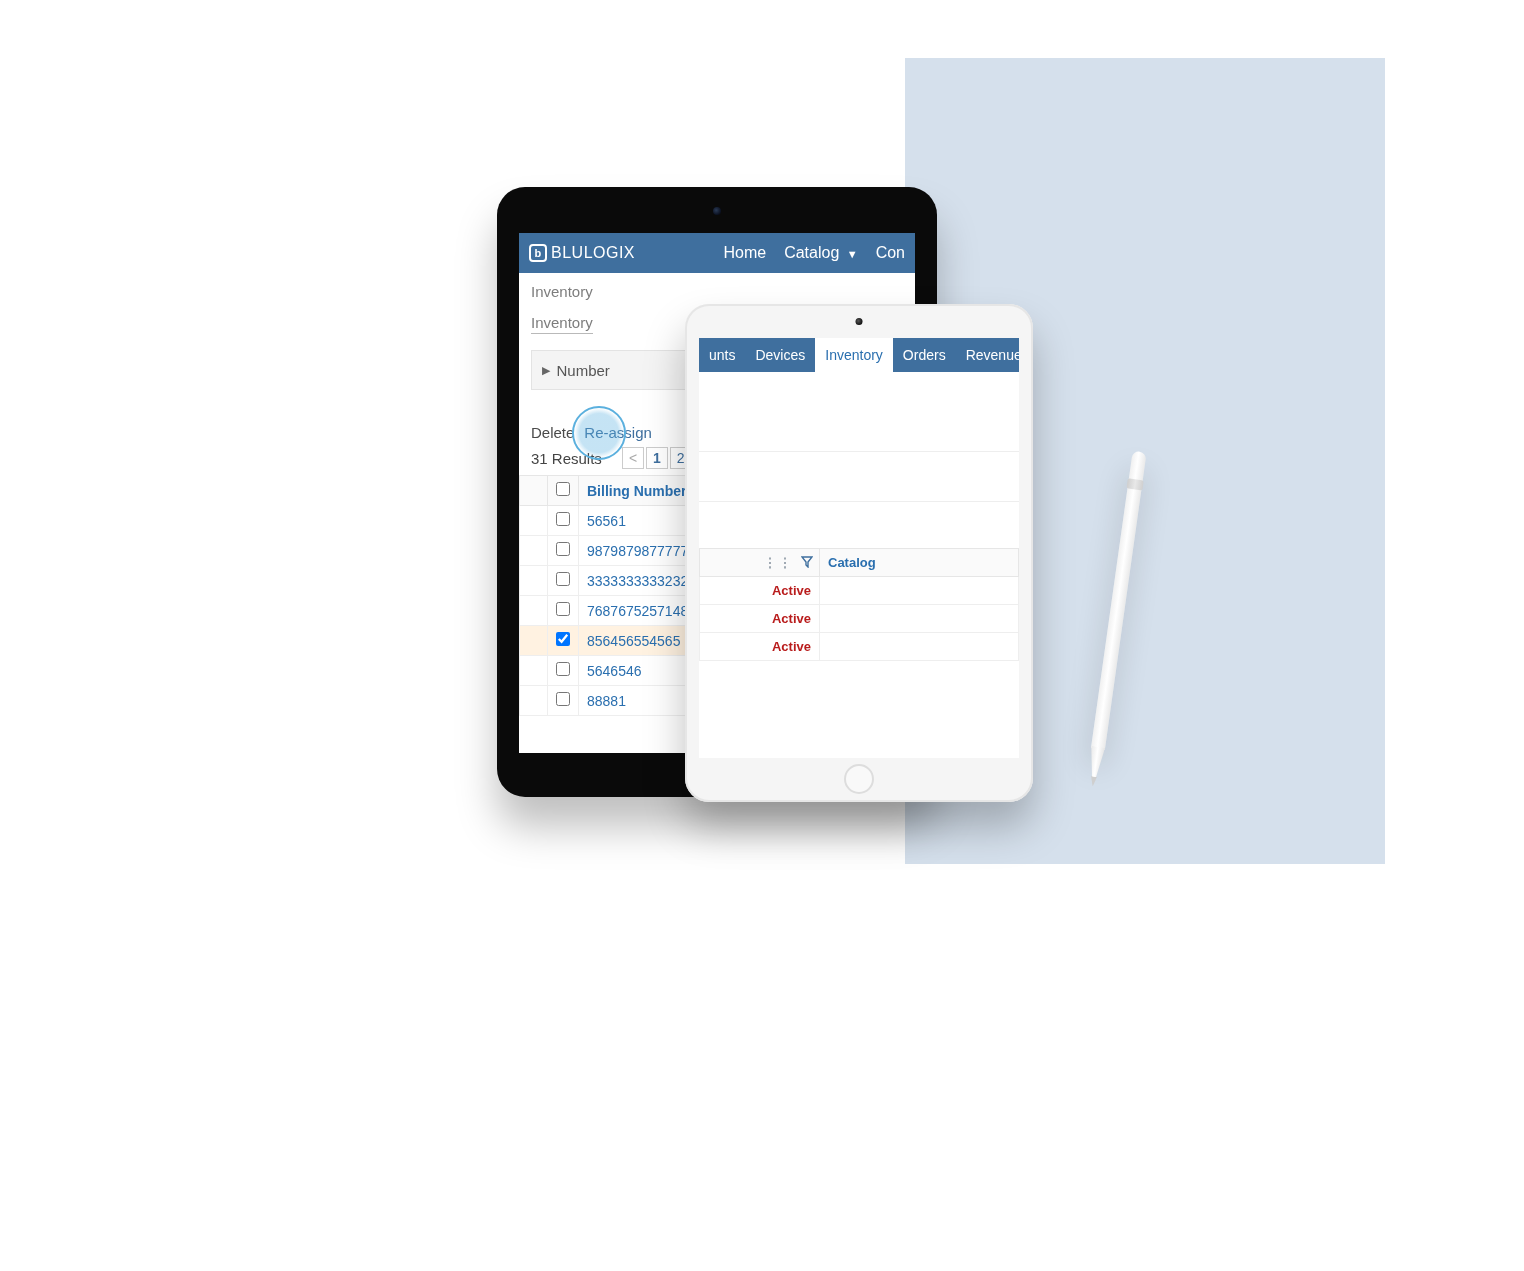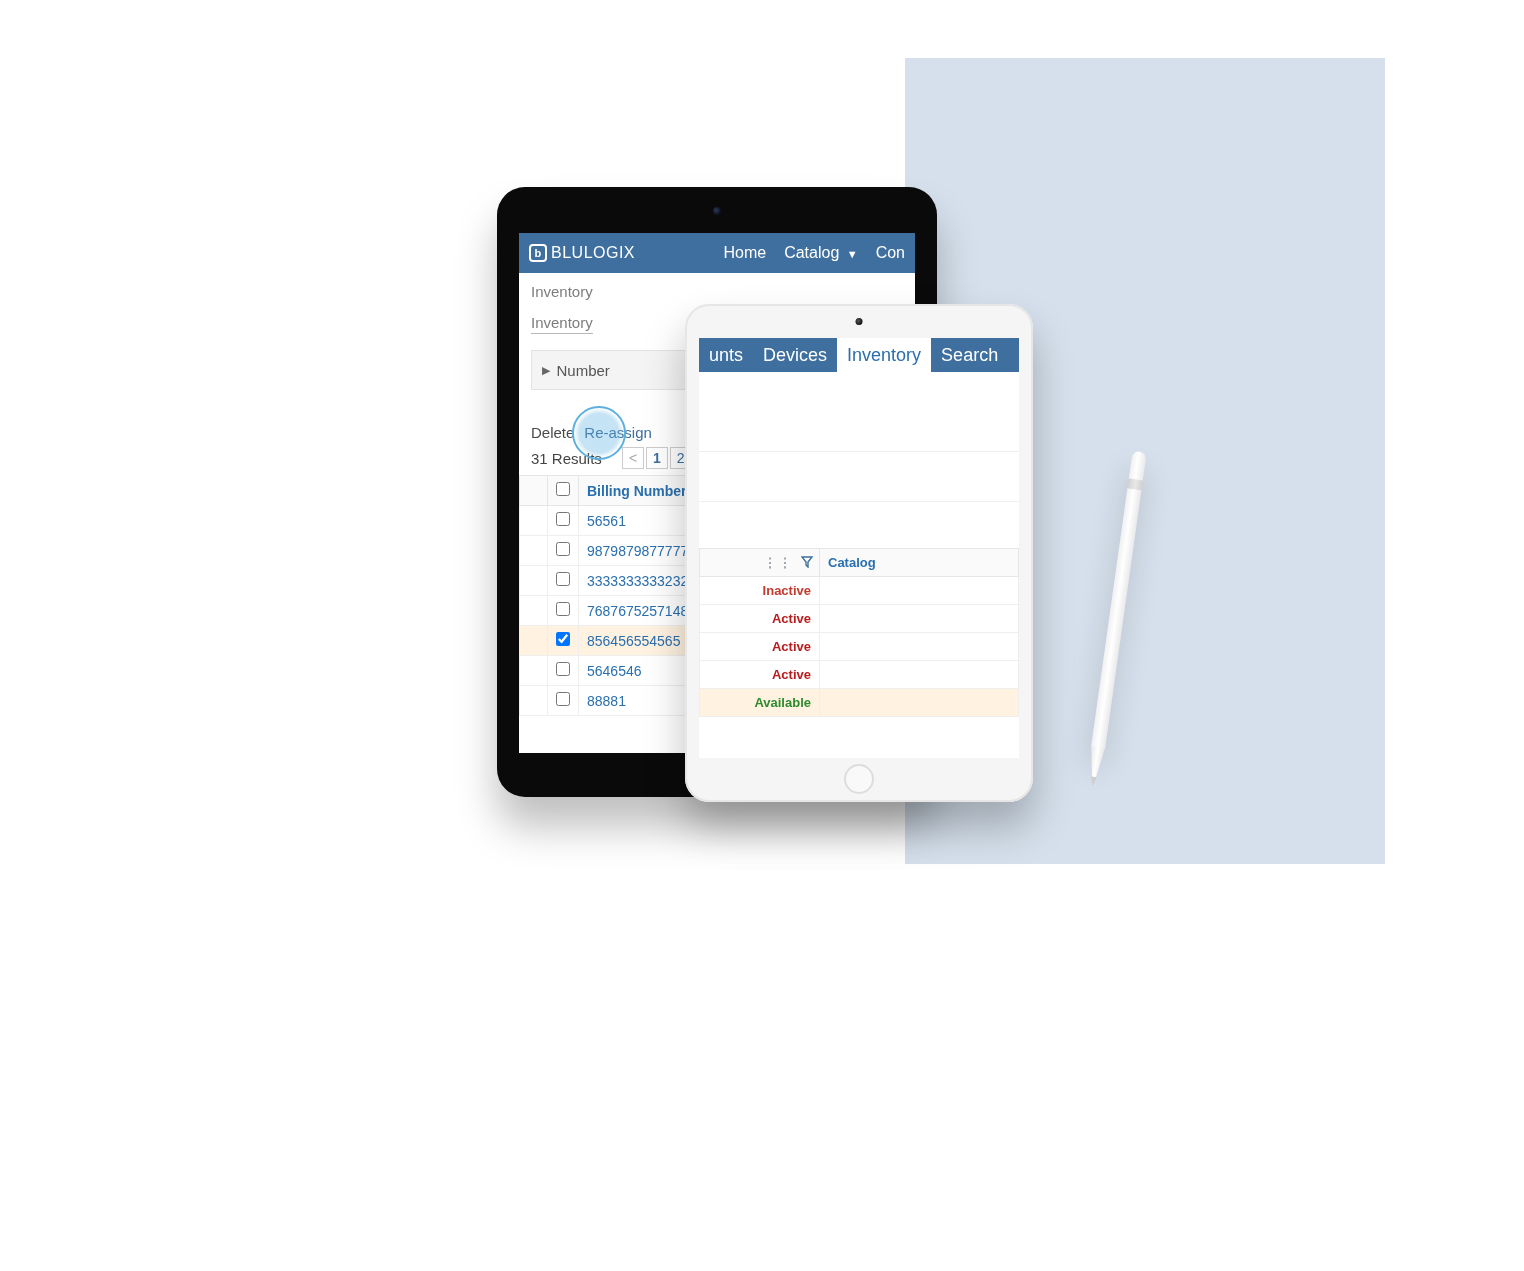--- a/index.html
+++ b/index.html
@@ -109,21 +109,21 @@
     width: 30px; height: 30px; border-radius: 50%;
     border: 2px solid #ddd; background: #f9f9f9;
   }
   .ipad-white .screen {
     position: absolute; left: 14px; right: 14px; top: 34px; bottom: 44px;
     background: #fff; overflow: hidden;
   }
 
   .tabs2 {
     height: 34px; background: #3f6f9e; color: #fff;
-    display: flex; align-items: stretch; font-size: 18px;
+    display: flex; align-items: stretch; font-size: 14px;
   }
   .tabs2 .tab { padding: 0 10px; display: flex; align-items: center; cursor: pointer; white-space: nowrap; }
   .tabs2 .tab.active { background: #fff; color: #2a6faf; }
 
   .blank-band { height: 80px; border-bottom: 1px solid #eee; }
   .blank-band2 { height: 50px; border-bottom: 1px solid #eee; }
   .blank-band3 { height: 46px; }
 
   .tbl2 { width: 100%; border-collapse: collapse; font-size: 13px; }
   .tbl2 th { color: #2a6faf; font-weight: 600; text-align: left; padding: 6px 8px; border: 1px solid #e6e6e6; background: #fafafa; }
@@ -279,21 +279,21 @@
           <div class="tab">
             <span>unts</span>
           </div>
           <div class="tab">
             <span>Devices</span>
           </div>
           <div class="tab active">
             <span>Inventory</span>
           </div>
           <div class="tab">
-            <span>Search</span>
+            <span>Orders</span>
           </div>
           <div class="tab">
             <span>Revenue</span>
           </div>
         </div>
 
       <div class="blank-band"></div>
       <div class="blank-band2"></div>
       <div class="blank-band3"></div>
 
@@ -306,37 +306,29 @@
                 <svg viewBox="0 0 12 12">
                     <polygon points="1,1 11,1 7,6 7,11 5,9 5,6"></polygon>
                   </svg>
               </span>
             </th>
             <th>Catalog</th>
           </tr>
         </thead>
         <tbody id="tbl2-body">
             <tr>
-              <td class="status st-inactive">Inactive</td>
-              <td></td>
-            </tr>
-            <tr>
               <td class="status st-active">Active</td>
               <td></td>
             </tr>
             <tr>
               <td class="status st-active">Active</td>
               <td></td>
             </tr>
             <tr>
               <td class="status st-active">Active</td>
-              <td></td>
-            </tr>
-            <tr class="hl">
-              <td class="status st-available">Available</td>
               <td></td>
             </tr>
           </tbody>
       </table>
 
     </div>
     <div class="homebtn"></div>
   </div>
 
   <div class="pencil">

